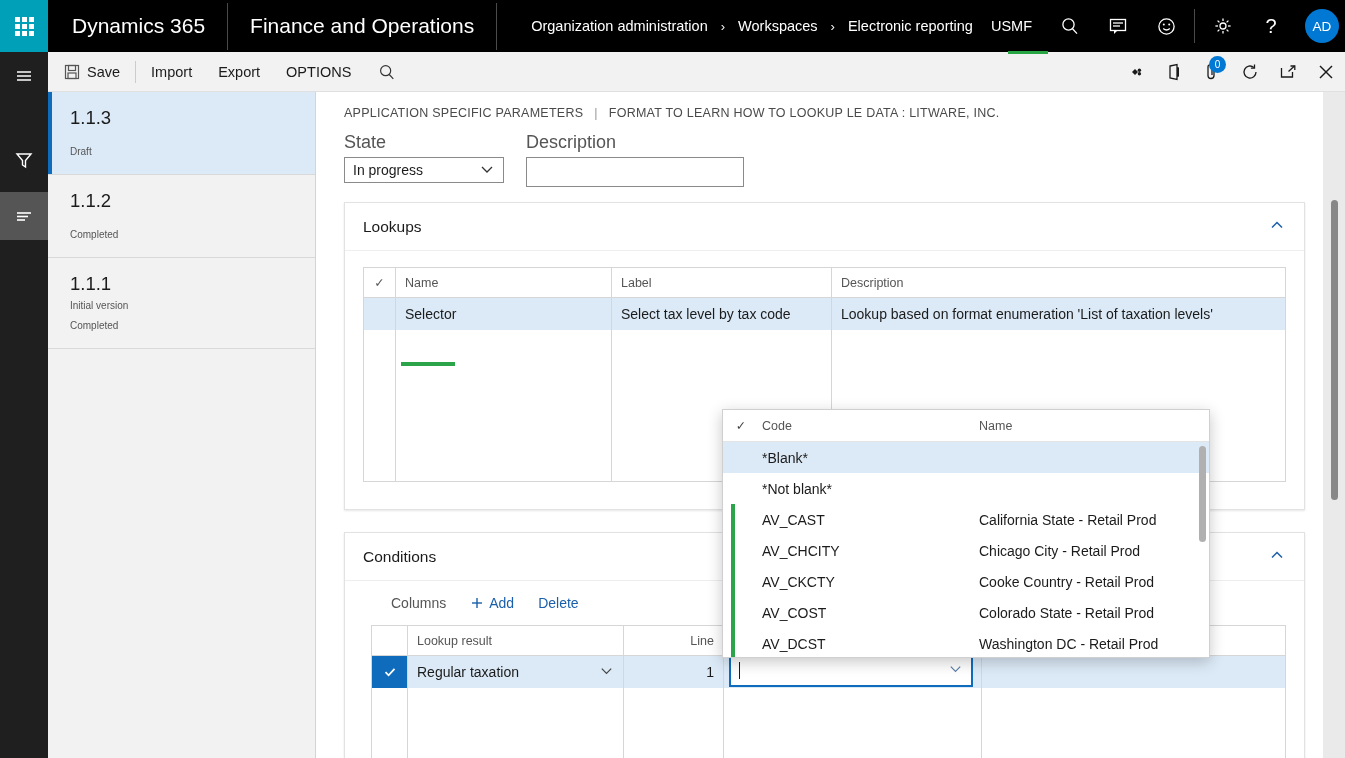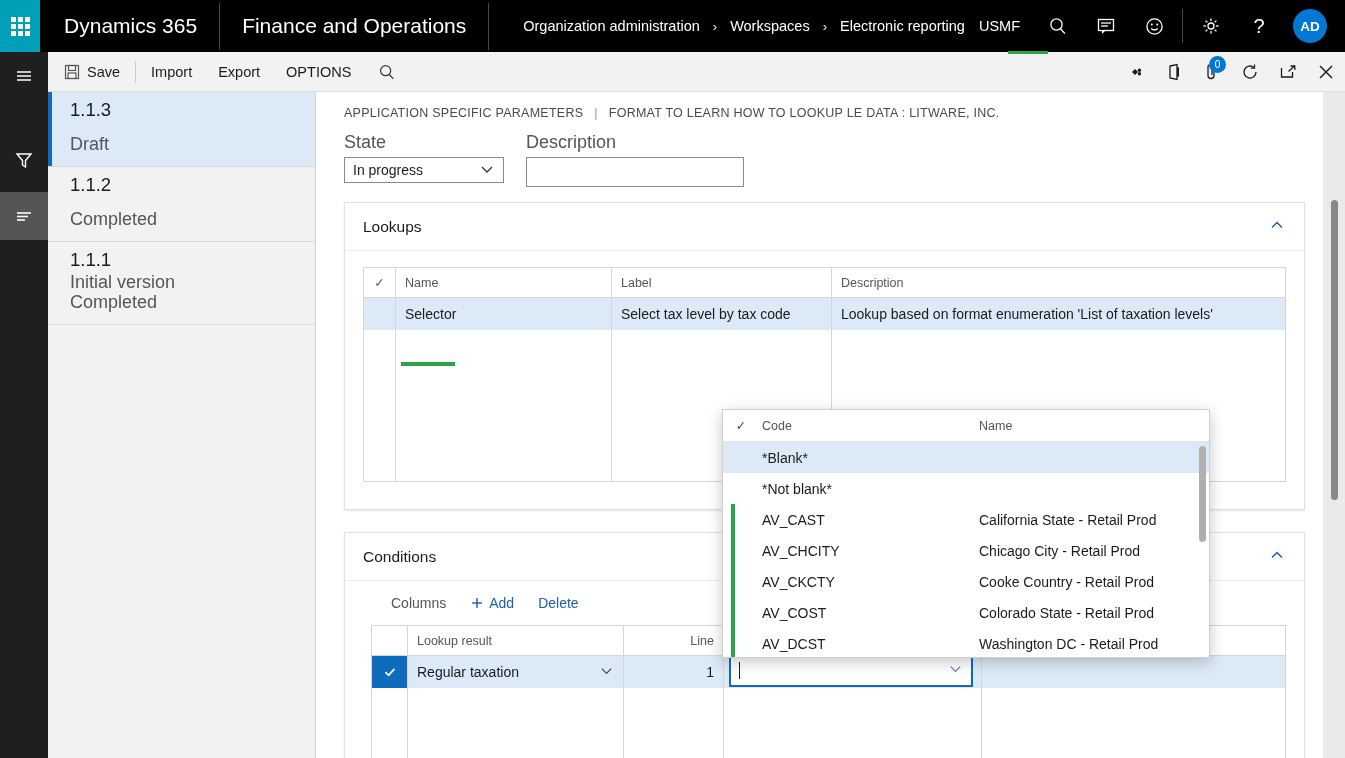--- a/index.html
+++ b/index.html
@@ -36,33 +36,33 @@
     padding-left: 34px; gap: 0px;
   }
   .crumb {
     color: #ffffff; font-size: 14.5px; white-space: nowrap; cursor: pointer;
   }
   .crumb-sep {
     color: #ffffff; font-size: 13px; padding: 0 13px; opacity: .95;
   }
   .nav-right {
     margin-left: auto; display: flex; align-items: center;
-    height: 52px; padding-right: 12px;
+    height: 52px; 
   }
   .usmf { color: #ffffff; font-size: 14.5px; padding: 0 14px; cursor: pointer; }
   .navicon {
     width: 48px; height: 52px; display: flex; align-items: center;
     justify-content: center; color: #ffffff; cursor: pointer;
   }
   .navicon svg { display: block; }
   .nav-divider { width: 1px; height: 34px; background: #4a4a4a; margin: 0 4px; }
   .avatar {
     width: 34px; height: 34px; border-radius: 50%; background: #0078d4;
     color: #fff; font-size: 13.5px; display: flex; align-items: center;
-    justify-content: center; margin-left: 10px; margin-right: 6px; cursor: pointer; font-weight: bold;
+    justify-content: center; margin-left: 10px; margin-right: 6px; cursor: pointer;
   }
 
   
   .cmdbar {
     position: absolute; top: 52px; left: 48px; width: 1297px; height: 40px;
     background: #f2f2f2; display: flex; align-items: center;
     border-bottom: 1px solid #e0e0e0;
   }
   .cmd {
     font-size: 14.5px; color: #1b1b1b; padding: 0 13px; height: 40px;
@@ -97,30 +97,30 @@
     justify-content: center; color: #ffffff; cursor: pointer;
   }
   .railbtn.active { background: #555555; }
 
   
   .versions {
     position: absolute; top: 92px; left: 48px; width: 268px; height: 666px;
     background: #f2f2f2; border-right: 1px solid #d4d4d4; overflow: hidden;
   }
   .ver {
-    padding: 6px 0 12px 22px; border-bottom: 1px solid #d9d9d9;
+    padding: 14px 0 12px 22px; border-bottom: 1px solid #d9d9d9;
     cursor: pointer; position: relative; background: #f2f2f2;
   }
   .ver.selected { background: #dceaf7; }
   .ver.selected::before {
     content: ""; position: absolute; left: 0; top: 0; bottom: 0;
     width: 4px; background: #0f6cbd;
   }
   .ver-num { font-size: 18.5px; color: #1b1b1b; line-height: 24px; }
-  .ver-sub { font-size: 18px; color: #555555; line-height: 20px; }
+  .ver-sub { font-size: 10px; color: #555555; line-height: 20px; }
   .ver-sub.gap { margin-top: 12px; }
 
   
   .main {
     position: absolute; top: 92px; left: 316px; width: 1029px; height: 666px;
     background: #ffffff; overflow: hidden;
   }
   .breadcrumb2 {
     display: flex; align-items: center; padding: 14px 0 0 28px;
     font-size: 12.5px; color: #4a4a4a; letter-spacing: .25px;

